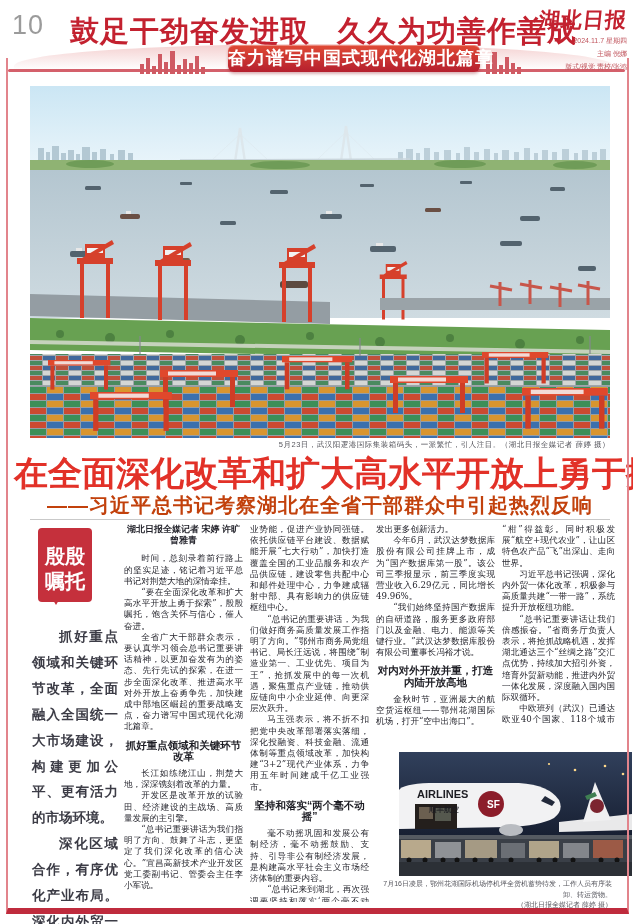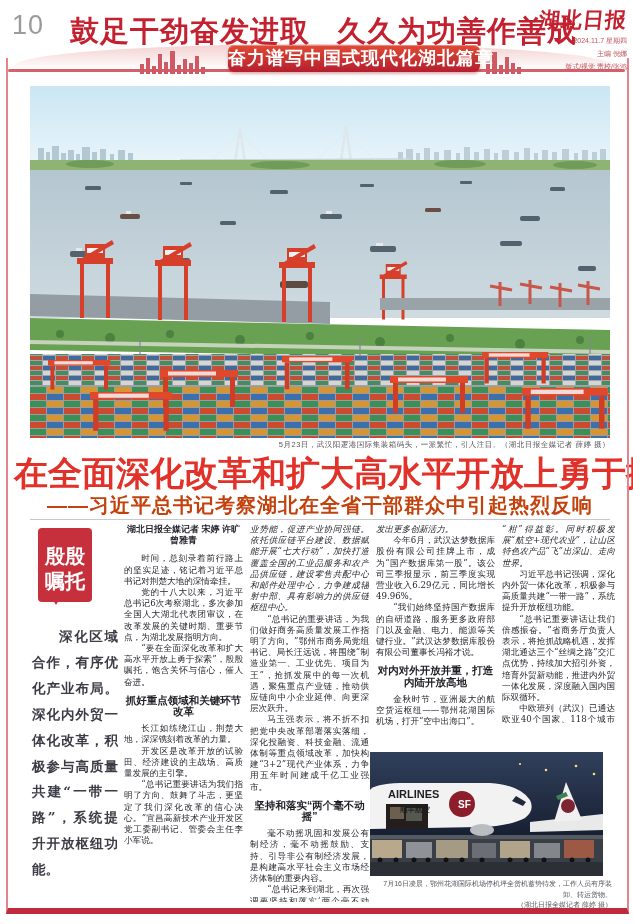--- a/index.html
+++ b/index.html
@@ -51,27 +51,27 @@
   .sidebar .txt{margin-top:22px;font-family:"DejaVu Serif","Liberation Serif",serif;
          font-size:13.5px;line-height:1.92;color:#3c3c46;font-weight:600;
          text-align:justify;}
   .sidebar .txt div{text-indent:2em;}
   
   .col{position:absolute;top:524px;width:119px;overflow:hidden;
        font-family:"DejaVu Serif","Liberation Serif",serif;font-size:8.6px;
        line-height:11.2px;color:#26262e;text-align:justify;}
   .c1{left:124px;height:378px;} .c2{left:250px;height:378px;}
   .c3{left:376px;height:216px;} .c4{left:502px;width:113px;height:200px;}
-  .blk{margin:0;} .blk.p{text-indent:2em;} .blk.lead{text-indent:0;font-style:italic;}
+  .blk{margin:0;} .blk.p{text-indent:2em;} .blk.lead{text-indent:0;}
   .blk.h{font-family:"Liberation Sans",sans-serif;font-weight:bold;text-align:center;
          font-size:10.5px;margin:7px 0 6px;text-indent:0;color:#1d1d24;}
   .blk.byline{font-family:"Liberation Sans",sans-serif;font-weight:bold;text-align:center;
          font-size:9px;margin-bottom:7px;text-indent:0;}
   
-  .photo2{position:absolute;left:370px;top:752px;width:233px;height:124px;}
+  .photo2{position:absolute;left:399px;top:752px;width:233px;height:124px;}
   .photo2 svg{display:block;}
   .photo2-cap{position:absolute;left:379px;top:879px;width:233px;text-align:right;
             font-size:7px;line-height:1.5;color:#55555c;}
 </style>
 </head>
 <body>
 
 <div class="page">
 
   <div class="hdr">
@@ -294,30 +294,31 @@
   <div class="hero-cap">5月23日，武汉阳逻港国际集装箱码头，一派繁忙，引人注目。（湖北日报全媒记者 薛婷 摄）</div>
 
   <div class="headline">在全面深化改革和扩大高水平开放上勇于探索</div>
   <div class="subhead">——习近平总书记考察湖北在全省干部群众中引起热烈反响</div>
   <div class="rule"></div>
 
   <div class="sidebar">
     <div class="badge">殷殷嘱托</div>
     <div class="txt">
 
+    <div>抓好重点领域和关键环节改革，全面融入全国统一大市场建设，构建更加公平、更有活力的市场环境。</div>
         <div>深化区域合作，有序优化产业布局。深化内外贸一体化改革，积极参与高质量共建“一带一路”，系统提升开放枢纽功能。</div>
       </div>
   </div>
 
   <div class="col c1">
 
   <div class="blk byline">湖北日报全媒记者 宋婷 许旷 曾雅青</div>
       <div class="blk p">时间，总刻录着前行路上的坚实足迹，铭记着习近平总书记对荆楚大地的深情牵挂。</div>
-      <div class="blk p">党的十八大以来，习近平总书记6次考察湖北，多次参加全国人大湖北代表团审议，在改革发展的关键时期、重要节点，为湖北发展指明方向。</div>
       <div class="blk p">“要在全面深化改革和扩大高水平开放上勇于探索”，殷殷嘱托，饱含关怀与信心，催人奋进。</div>
+      <div class="blk p">全省广大干部群众表示，要认真学习领会总书记重要讲话精神，以更加奋发有为的姿态、先行先试的探索，在进一步全面深化改革、推进高水平对外开放上奋勇争先，加快建成中部地区崛起的重要战略支点，奋力谱写中国式现代化湖北篇章。</div>
       <div class="blk h">抓好重点领域和关键环节改革</div>
       <div class="blk p">长江如练绕江山，荆楚大地，深深镌刻着改革的力量。</div>
       <div class="blk p">开发区是改革开放的试验田、经济建设的主战场、高质量发展的主引擎。</div>
       <div class="blk p">“总书记重要讲话为我们指明了方向、鼓舞了斗志，更坚定了我们深化改革的信心决心。”宜昌高新技术产业开发区党工委副书记、管委会主任李小军说。</div>
     </div>
   <div class="col c2">
 
   <div class="blk lead">业势能，促进产业协同强链。依托供应链平台建设、数据赋能开展“七大行动”，加快打造覆盖全国的工业品服务和农产品供应链，建设零售共配中心和邮件处理中心，力争建成辐射中部、具有影响力的供应链枢纽中心。</div>
       <div class="blk p">“总书记的重要讲话，为我们做好商务高质量发展工作指明了方向。”鄂州市商务局党组书记、局长汪远说，将围绕“制造业第一、工业优先、项目为王”，抢抓发展中的每一次机遇，聚焦重点产业链，推动供应链向中小企业延伸、向更深层次跃升。</div>
       <div class="blk p">马玉强表示，将不折不扣把党中央改革部署落实落细，深化投融资、科技金融、流通体制等重点领域改革，加快构建“3+2”现代产业体系，力争用五年时间建成千亿工业强市。</div>

